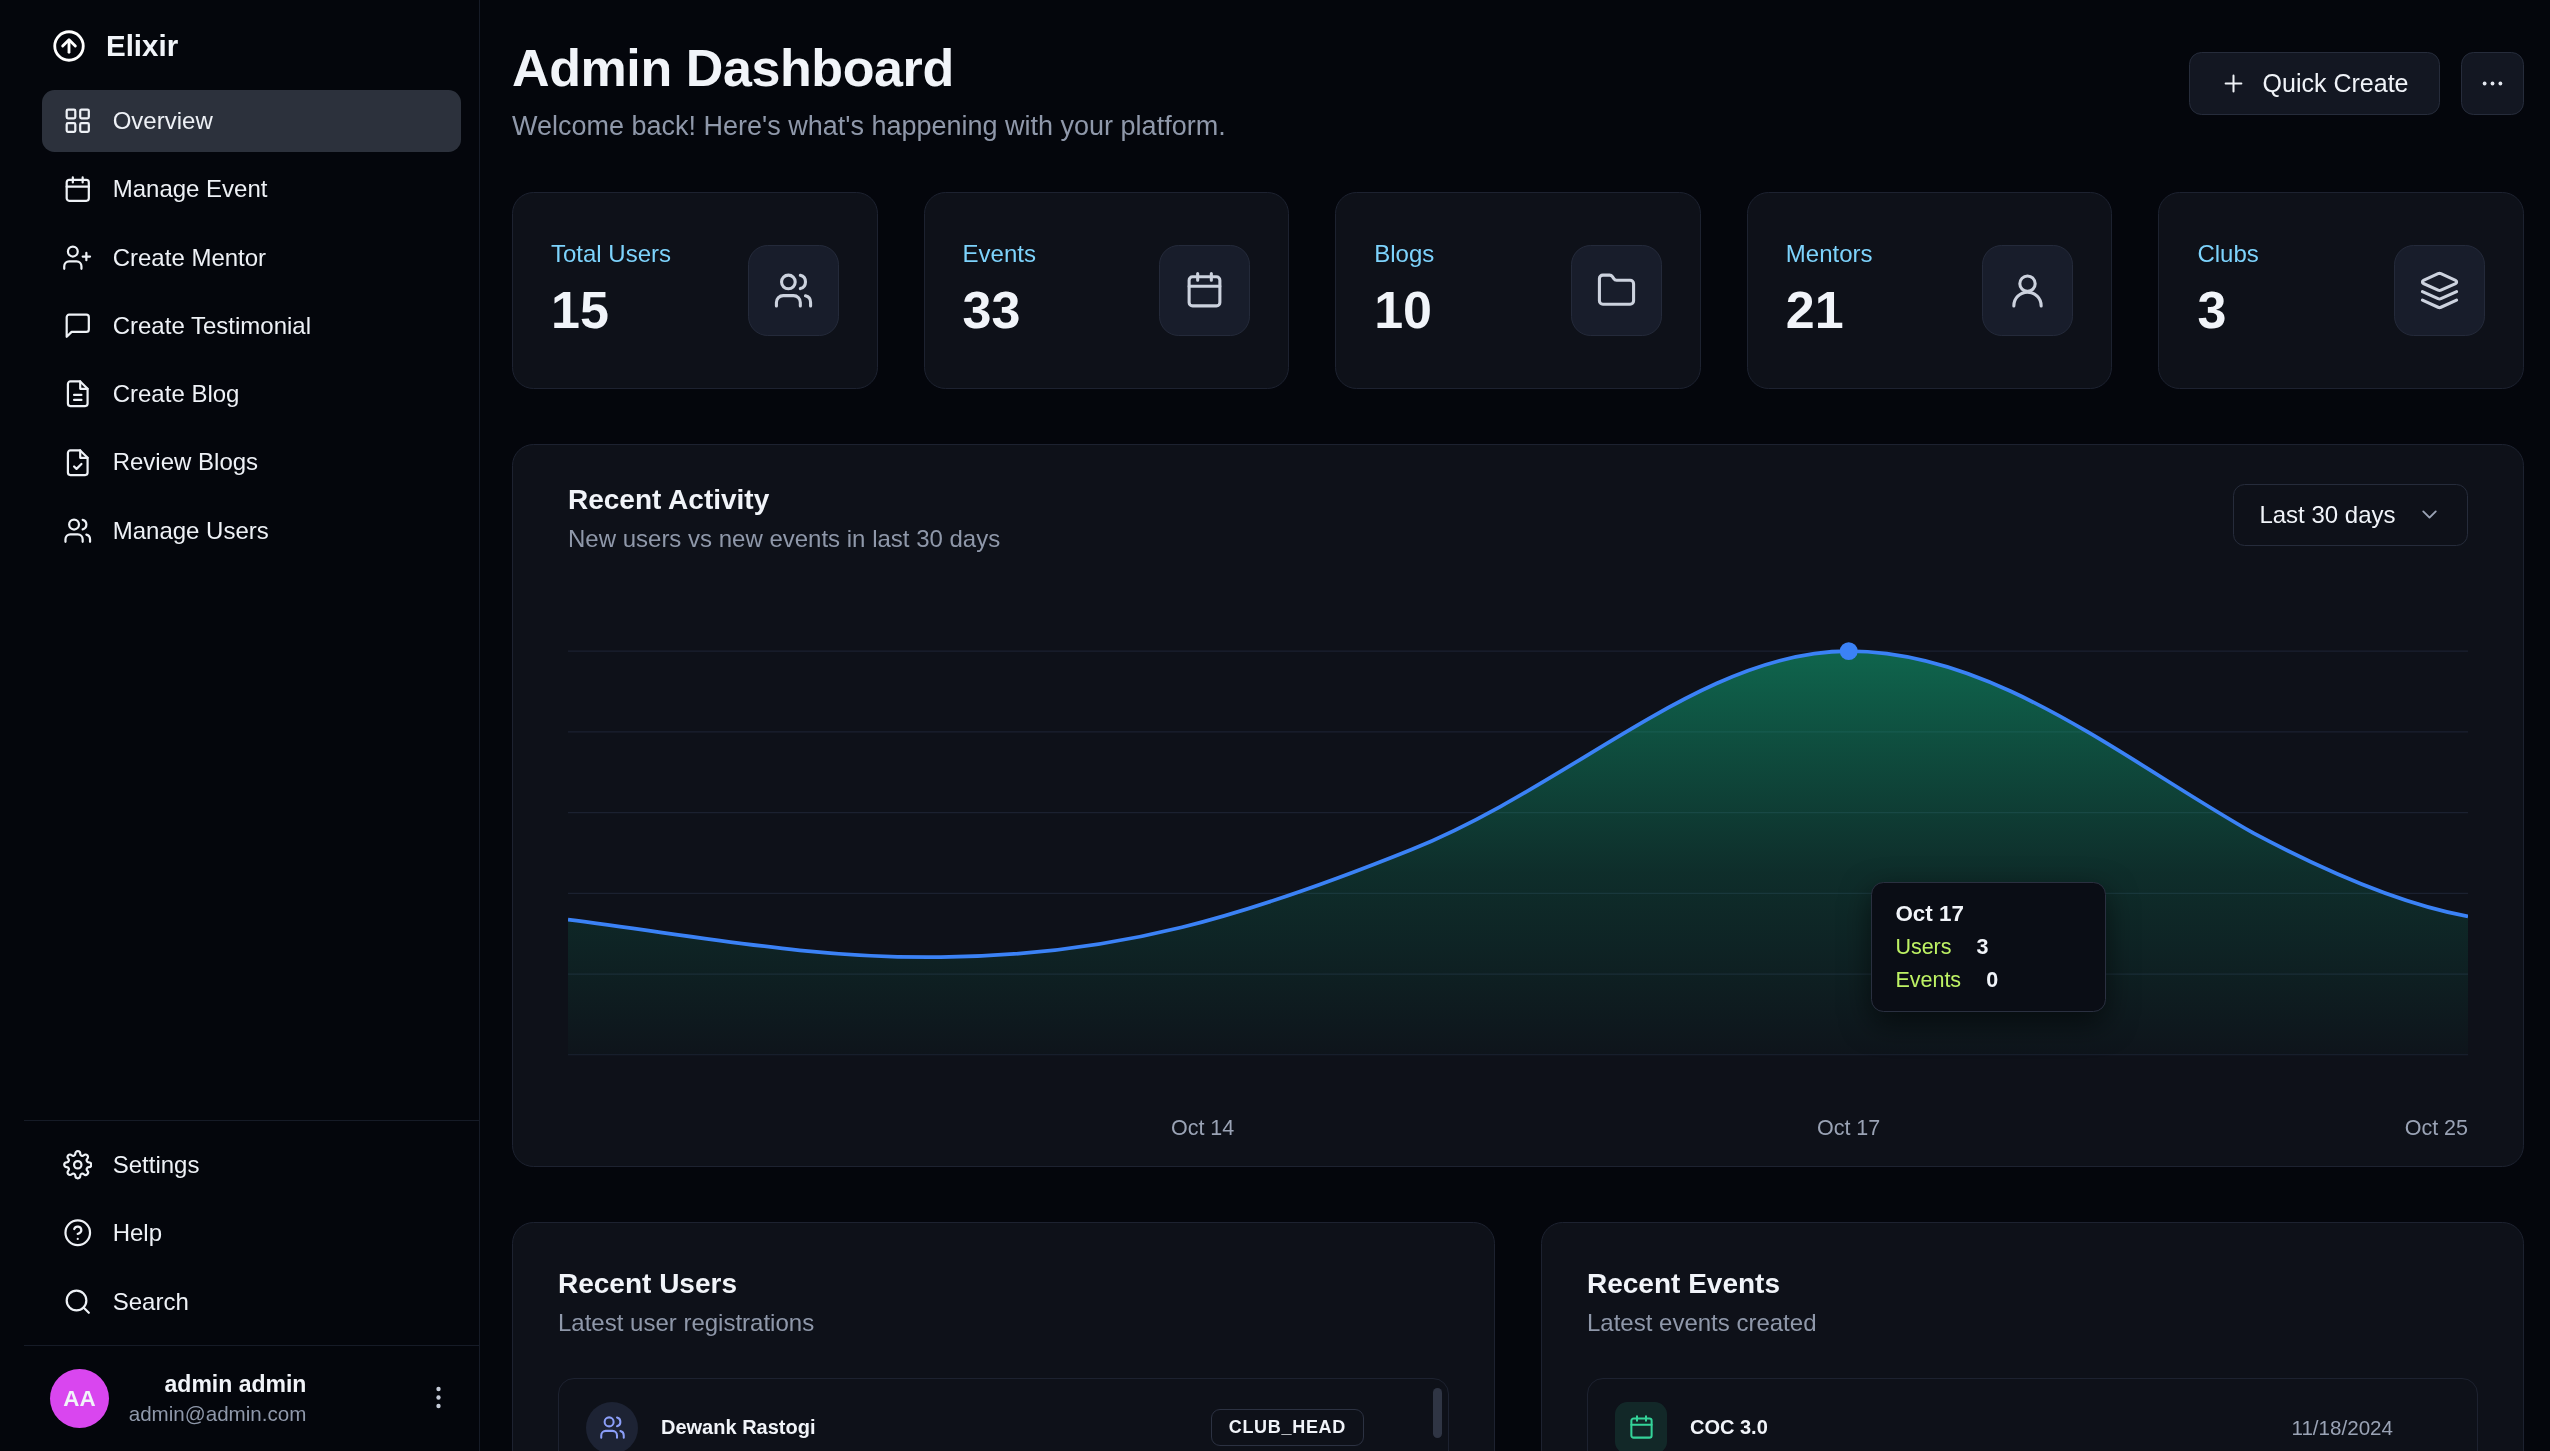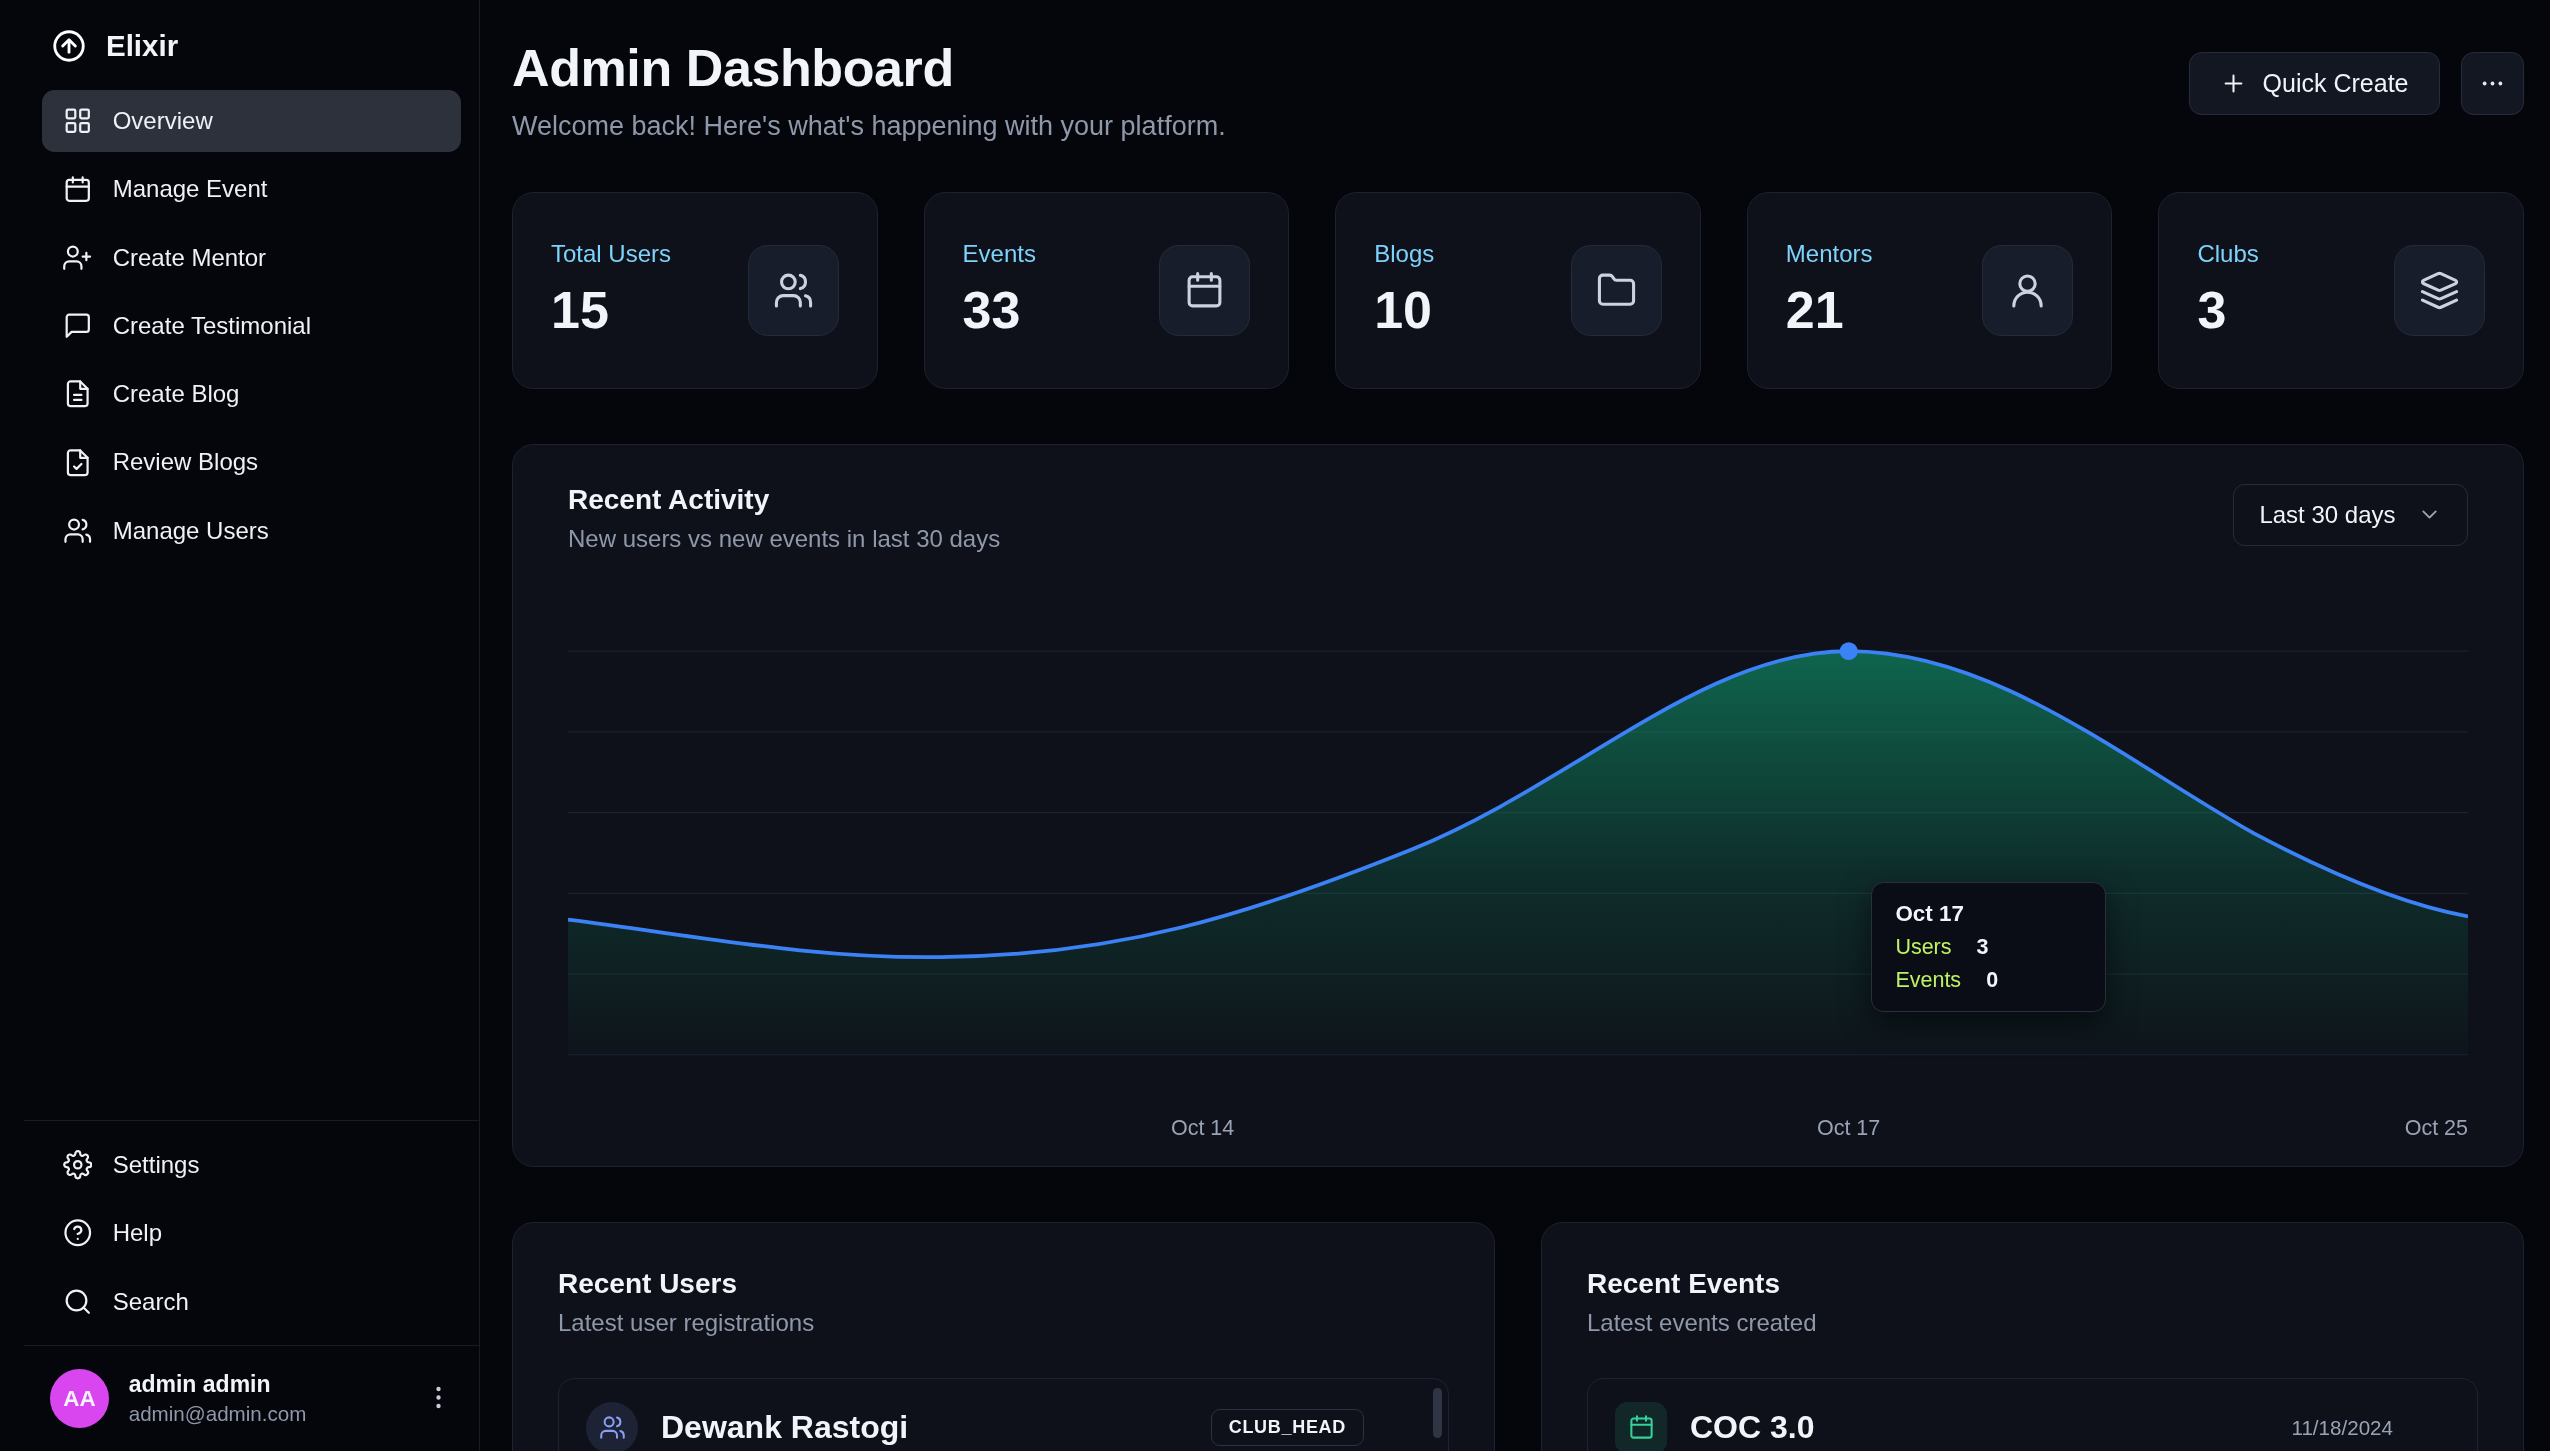--- a/index.html
+++ b/index.html
@@ -25,21 +25,21 @@
 
   
   .sidebar{width:480px;min-width:480px;height:100%;display:flex;flex-direction:column;border-right:0.9px solid var(--line);padding-left:24px;}
   .brand{display:flex;align-items:center;gap:18px;padding:27px 26px 12.5px;cursor:pointer;}
   .brand svg{width:38px;height:38px;color:#fff;}
   .brand-name{font-size:29.5px;font-weight:700;}
   .nav{display:flex;flex-direction:column;gap:6.3px;padding:12.5px 18px;}
   .nav-item{display:flex;align-items:center;gap:20.6px;height:62px;padding:0 20.6px;border-radius:12.5px;font-size:24px;color:#eef1f6;cursor:pointer;}
   .nav-item svg{width:29.5px;height:29.5px;flex:none;}
   .nav-item.active{background:#2c313c;}
-  .sidebar-bottom{margin-top:auto;border-top:0.9px solid var(--line);}
+  .sidebar-bottom{margin-top:auto;border-top:0.9px solid var(--line);text-align:right;}
   .user-section{border-top:0.9px solid var(--line);padding:23px 26px;display:flex;align-items:center;gap:19.7px;cursor:pointer;}
   .avatar{width:59px;height:59px;border-radius:50%;background:#d946ef;display:flex;align-items:center;justify-content:center;font-size:22.4px;font-weight:700;flex:none;}
   .user-meta{display:flex;flex-direction:column;}
   .user-name{font-size:23px;font-weight:700;}
   .user-email{font-size:20.6px;color:var(--muted);margin-top:3.6px;}
   .user-dots{margin-left:auto;color:#c6ccd9;}
   .user-dots svg{width:29px;height:29px;}
 
   
   main{flex:1;padding:38px 26px 4px 32px;overflow:hidden;}
@@ -79,21 +79,21 @@
   .tick.t1{left:67.4%;}
   .tick.t2{right:0;transform:none;}
 
   
   .bottom-grid{display:grid;grid-template-columns:1fr 1fr;gap:46px;margin-top:55px;}
   .panel{background:var(--card);border:0.9px solid var(--cardline);border-radius:21.5px;padding:45px;height:385px;}
   .list-box{margin-top:41px;border:0.9px solid var(--cardline);border-radius:16px;position:relative;overflow:hidden;height:206px;}
   .list-row{display:flex;align-items:center;gap:23px;padding:23px 27px;}
   .row-avatar{width:52px;height:52px;border-radius:50%;background:#1d2334;display:flex;align-items:center;justify-content:center;color:#8b9ef7;flex:none;}
   .row-avatar svg{width:27px;height:27px;}
-  .row-name{font-size:32px;font-weight:700;}
+  .row-name{font-size:20px;font-weight:700;}
   .badge{margin-left:auto;margin-right:57px;border:0.9px solid #2c3242;border-radius:9px;padding:7.2px 17px;font-size:18px;font-weight:700;letter-spacing:0.7px;}
   .event-tile{width:52px;height:52px;border-radius:12.5px;background:rgba(52,211,153,0.12);display:flex;align-items:center;justify-content:center;color:#34d399;flex:none;}
   .event-tile svg{width:27px;height:27px;}
   .row-date{margin-left:auto;margin-right:57px;font-size:20.6px;color:#9aa3b5;}
   .scrollbar{position:absolute;top:9px;right:6.3px;width:9px;height:calc(100% - 18px);}
   .scroll-thumb{width:9px;height:50px;border-radius:5.4px;background:#2f3544;}
 </style>
 </head>
 <body>
 

